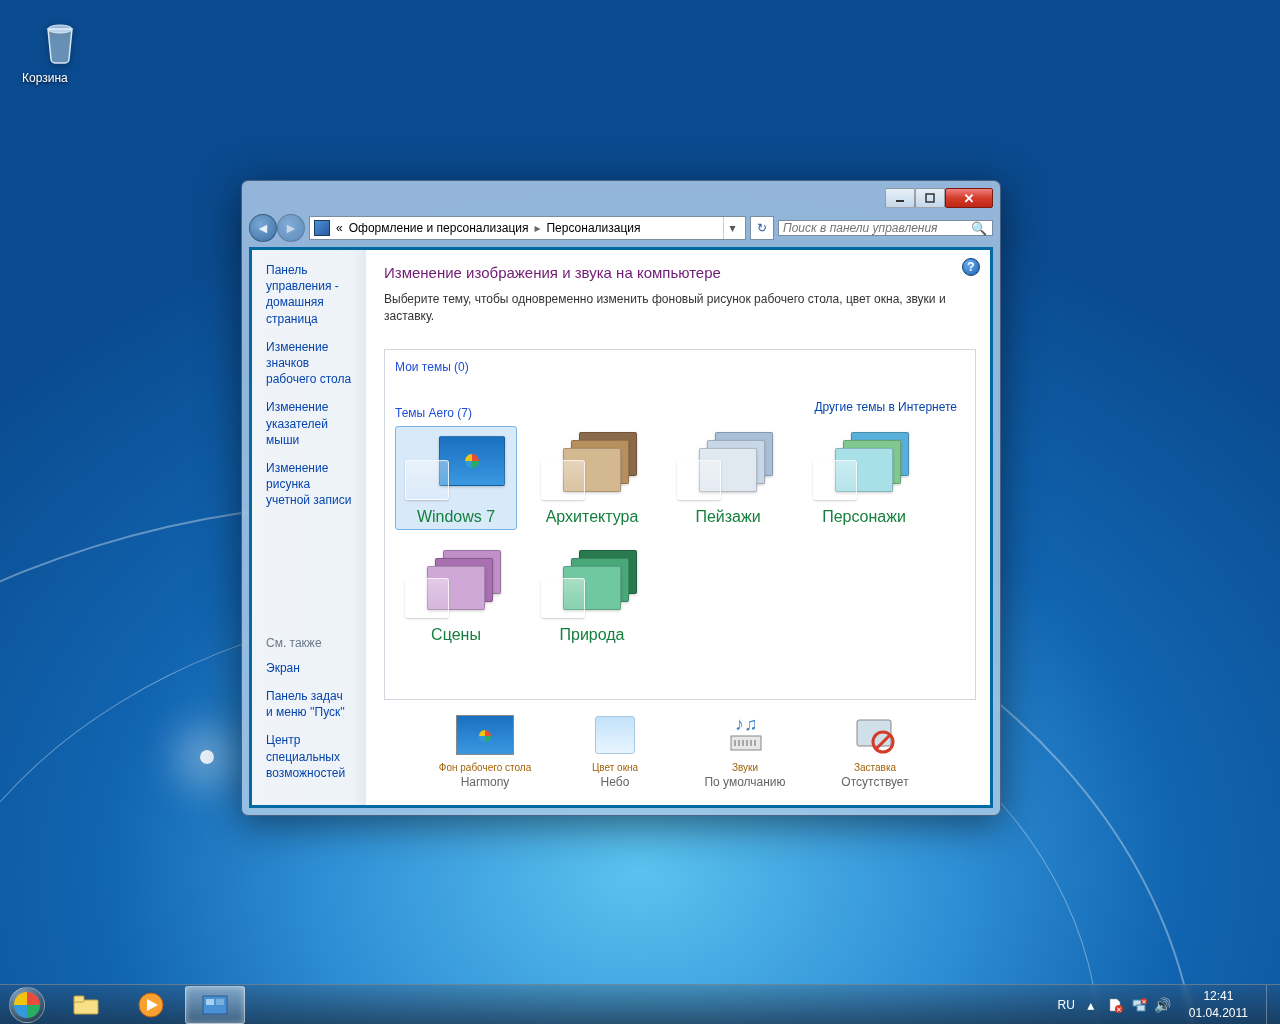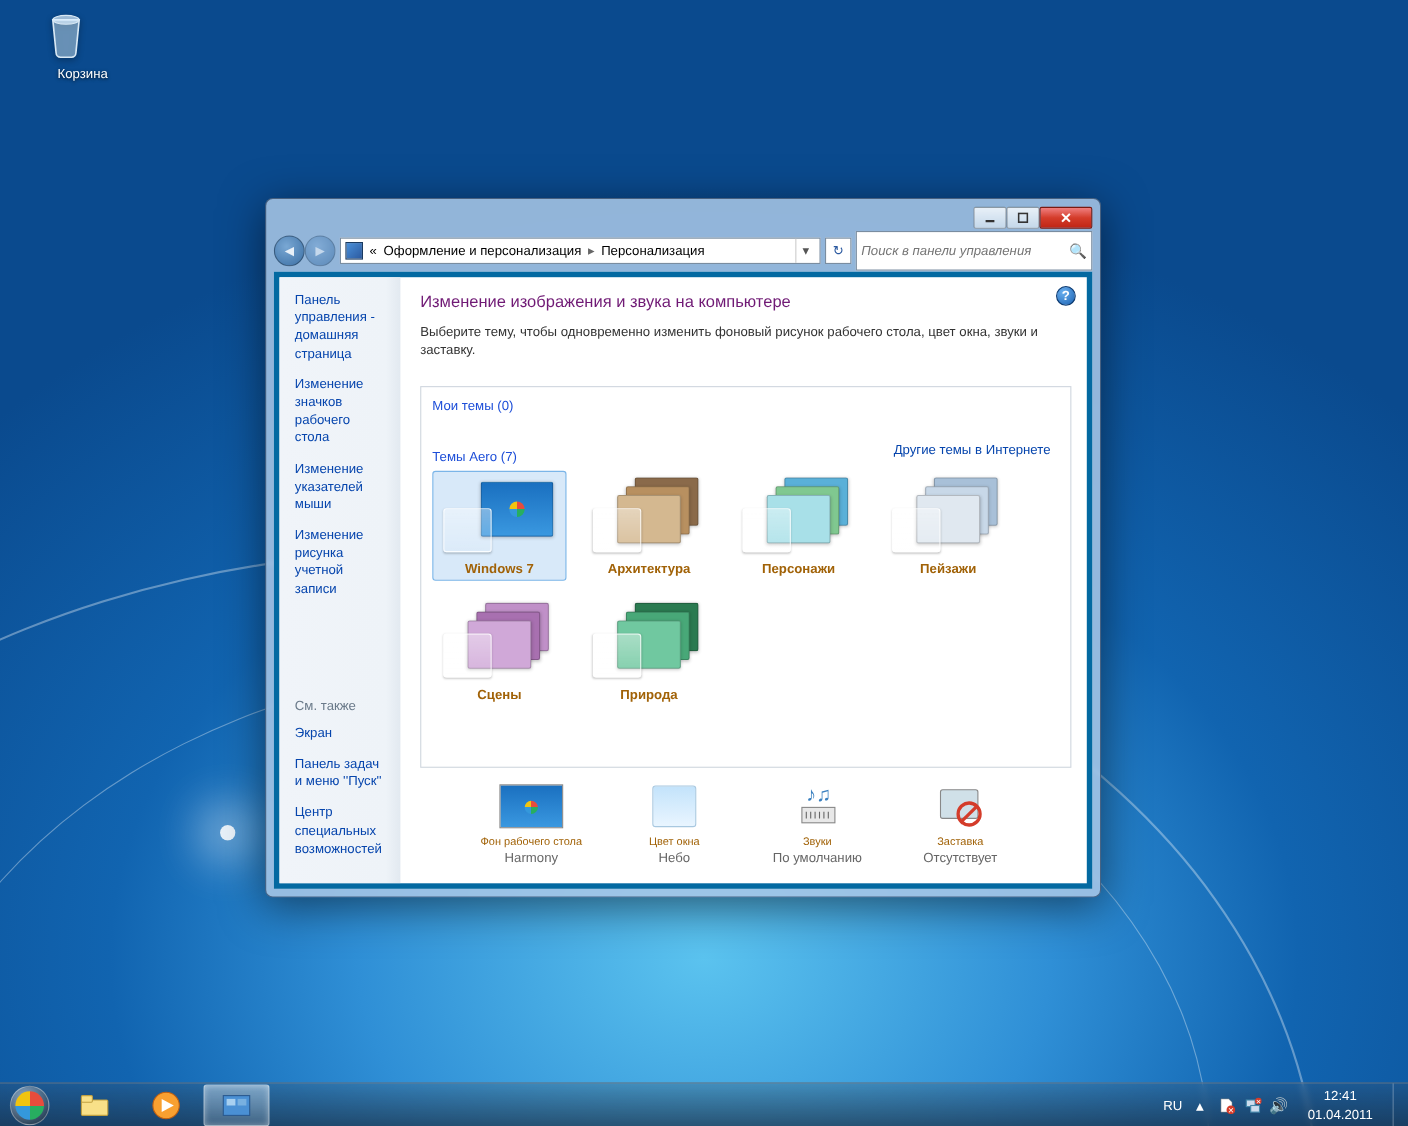--- a/index.html
+++ b/index.html
@@ -9,21 +9,21 @@
   background: radial-gradient(ellipse 900px 700px at 50% 85%, #5bc3ef 0%, #2f8fd6 35%, #1164b0 60%, #0a4a8e 100%);
   position: relative; color: #000;
 }
 
 .wall-curve { position:absolute; border:1px solid rgba(255,255,255,.35); border-radius:50%; pointer-events:none; }
 .wc1 { width:1600px; height:1200px; left:-400px; top:500px; border-width:2px; }
 .wc2 { width:1200px; height:900px; left:-100px; top:600px; }
 .starburst { position:absolute; left:200px; top:750px; width:14px; height:14px; background:rgba(255,255,255,.9); border-radius:50%; box-shadow:0 0 40px 20px rgba(255,255,255,.4); }
 
 
-.desktop-icon { position:absolute; left:22px; top:8px; width:76px; text-align:right; color:#fff; text-shadow:0 1px 3px rgba(0,0,0,.8); cursor:pointer; }
+.desktop-icon { position:absolute; left:22px; top:19px; width:76px; text-align:left; color:#fff; text-shadow:0 1px 3px rgba(0,0,0,.8); cursor:pointer; }
 .bin-icon { width:48px; height:48px; margin:0 auto 4px; position:relative; }
 .bin-icon svg { filter: drop-shadow(0 2px 3px rgba(0,0,0,.4)); }
 
 
 .window { position:absolute; left:241px; top:180px; width:760px; height:636px;
   background: rgba(170,200,230,.85); border:1px solid rgba(40,60,90,.7); border-radius:7px;
   box-shadow: 0 8px 40px rgba(0,0,0,.5); backdrop-filter: blur(2px);
   display:flex; flex-direction:column; padding:7px 7px 7px 7px;
 }
 .titlebar { height:22px; display:flex; justify-content:flex-end; gap:0; margin-bottom:3px; }
@@ -32,25 +32,25 @@
 .winbtn.close span { font-weight:bold; font-size:13px; }
 .toolbar { height:30px; display:flex; align-items:center; gap:4px; margin-bottom:4px; }
 .navbtns { display:flex; gap:0; }
 .nav-circle { width:28px; height:28px; border-radius:50%; background:radial-gradient(circle at 40% 35%, #7aa8d4,#3b6fa4); border:1px solid rgba(0,0,0,.3); display:flex; align-items:center; justify-content:center; color:#e8f0f8; font-size:14px; cursor:pointer; }
 .addr { flex:1; height:24px; background:#fff; border:1px solid #7a8da0; display:flex; align-items:center; padding:0 4px; gap:6px; }
 .addr .crumb { color:#000; cursor:pointer; white-space:nowrap; }
 .addr .sep { color:#666; }
 .addr-icon { width:16px; height:16px; background:linear-gradient(135deg,#4a90d9,#2c5aa0); border:1px solid #1a3a60; }
 .addr-drop { width:18px; height:22px; border-left:1px solid #ccc; display:flex; align-items:center; justify-content:center; color:#555; cursor:pointer; margin-left:auto; }
 .refresh { width:24px; height:24px; background:#fff; border:1px solid #7a8da0; display:flex; align-items:center; justify-content:center; color:#2c5aa0; cursor:pointer; }
-.search { width:215px; height:36px; background:#fff; border:1px solid #7a8da0; display:flex; align-items:center; padding:0 4px; }
+.search { width:215px; height:16px; background:#fff; border:1px solid #7a8da0; display:flex; align-items:center; padding:0 4px; }
 .search input { flex:1; border:none; outline:none; font-style:italic; color:#888; font-size:12px; font-family:inherit; }
 .search .mag { color:#2c5aa0; font-size:13px; }
 
-.body { flex:1; display:flex; background:#fff; border:5px solid #0369a1; overflow:hidden; }
+.body { flex:1; display:flex; background:#fff; border:3px solid #0369a1; overflow:hidden; }
 .sidebar { width:195px; background:linear-gradient(to right,#f0f4f9,#eef3f8 88%,#e2e9f0); padding:12px 14px; display:flex; flex-direction:column; }
 .side-link { color:#0645ad; margin-bottom:12px; cursor:pointer; line-height:1.35; }
 .side-spacer { flex:1; }
 .side-heading { color:#6a7a8a; margin-bottom:10px; }
 .main { flex:1; position:relative; padding:14px 14px 0 18px; display:flex; flex-direction:column; }
 .help-ico { position:absolute; right:10px; top:8px; width:18px; height:18px; border-radius:50%; background:radial-gradient(circle at 35% 30%,#6ab0f0,#1a60b0); color:#fff; font-weight:bold; font-size:12px; display:flex; align-items:center; justify-content:center; border:1px solid #0d3a70; cursor:pointer; }
 .main h1 { color:#701a75; font-weight:normal; font-size:15px; margin-bottom:10px; }
 .main p.desc { color:#333; font-size:12px; line-height:1.4; margin-bottom:24px; padding-right:20px; }
 
 .theme-box { flex:1; border:1px solid #cfd6de; background:#fff; overflow-y:scroll; padding:6px 10px 10px; position:relative; }
@@ -58,21 +58,21 @@
 .more-link { position:absolute; right:18px; top:50px; color:#0645ad; cursor:pointer; }
 .themes-row { display:flex; flex-wrap:wrap; gap:14px; margin-top:6px; position:relative; }
 .theme-item { width:122px; display:flex; flex-direction:column; align-items:center; cursor:pointer; padding:4px; border-radius:3px; }
 .theme-item.selected { background:#d8e9f9; border:1px solid #7bb5e8; padding:3px; }
 .theme-thumb { width:114px; height:76px; position:relative; }
 .stack { position:absolute; border:1px solid rgba(0,0,0,.2); border-radius:2px; box-shadow:0 1px 3px rgba(0,0,0,.2); }
 .stack.s1 { width:58px; height:44px; left:44px; top:2px; }
 .stack.s2 { width:58px; height:44px; left:36px; top:10px; }
 .stack.s3 { width:58px; height:44px; left:28px; top:18px; }
 .glass { position:absolute; left:6px; top:30px; width:44px; height:40px; border-radius:3px; border:1px solid rgba(255,255,255,.8); background:linear-gradient(rgba(255,255,255,.4),rgba(255,255,255,.1)); box-shadow:0 1px 2px rgba(0,0,0,.2); }
-.theme-label { text-align:center; font-size:12px; color:#a16207; margin-top:2px;font-weight:bold; }
+.theme-label { text-align:center; font-size:16px; color:#15803d; margin-top:2px; }
 
 .bottom-row { display:flex; justify-content:space-around; padding:14px 36px 16px; }
 .setting-item { display:flex; flex-direction:column; align-items:center; cursor:pointer; width:130px; }
 .setting-icon { width:60px; height:42px; margin-bottom:6px; display:flex; align-items:center; justify-content:center; }
 .setting-title { color:#a16207; font-size:10px; }
 .setting-sub { color:#666; font-size:12px; margin-top:2px; }
 
 
 .taskbar { position:absolute; bottom:0; left:0; right:0; height:40px; background:linear-gradient(rgba(60,80,100,.3),rgba(30,50,70,.7)); border-top:1px solid rgba(255,255,255,.3); display:flex; align-items:center; backdrop-filter:blur(3px); }
 .start { width:54px; height:40px; display:flex; align-items:center; justify-content:center; cursor:pointer; }
@@ -183,35 +183,35 @@
               <div class="theme-thumb">
                 <div class="stack s1" style="background: rgb(138, 106, 74);"></div>
                 <div class="stack s2" style="background: rgb(184, 144, 96);"></div>
                 <div class="stack s3" style="background: rgb(212, 184, 144);"></div>
                 <div class="glass"></div>
               </div>
               <div class="theme-label">Архитектура</div>
             </div>
             <div class="theme-item">
               <div class="theme-thumb">
+                <div class="stack s1" style="background: rgb(168, 192, 216);"></div>
+                <div class="stack s2" style="background: rgb(200, 216, 232);"></div>
+                <div class="stack s3" style="background: rgb(224, 232, 240);"></div>
+                <div class="glass"></div>
+              </div>
+              <div class="theme-label">Пейзажи</div>
+            </div>
+            <div class="theme-item">
+              <div class="theme-thumb">
                 <div class="stack s1" style="background: rgb(90, 176, 216);"></div>
                 <div class="stack s2" style="background: rgb(128, 200, 144);"></div>
                 <div class="stack s3" style="background: rgb(168, 224, 232);"></div>
                 <div class="glass"></div>
               </div>
               <div class="theme-label">Персонажи</div>
-            </div>
-            <div class="theme-item">
-              <div class="theme-thumb">
-                <div class="stack s1" style="background: rgb(168, 192, 216);"></div>
-                <div class="stack s2" style="background: rgb(200, 216, 232);"></div>
-                <div class="stack s3" style="background: rgb(224, 232, 240);"></div>
-                <div class="glass"></div>
-              </div>
-              <div class="theme-label">Пейзажи</div>
             </div>
             <div class="theme-item">
               <div class="theme-thumb">
                 <div class="stack s1" style="background: rgb(192, 144, 200);"></div>
                 <div class="stack s2" style="background: rgb(168, 112, 176);"></div>
                 <div class="stack s3" style="background: rgb(208, 168, 216);"></div>
                 <div class="glass"></div>
               </div>
               <div class="theme-label">Сцены</div>
             </div>

